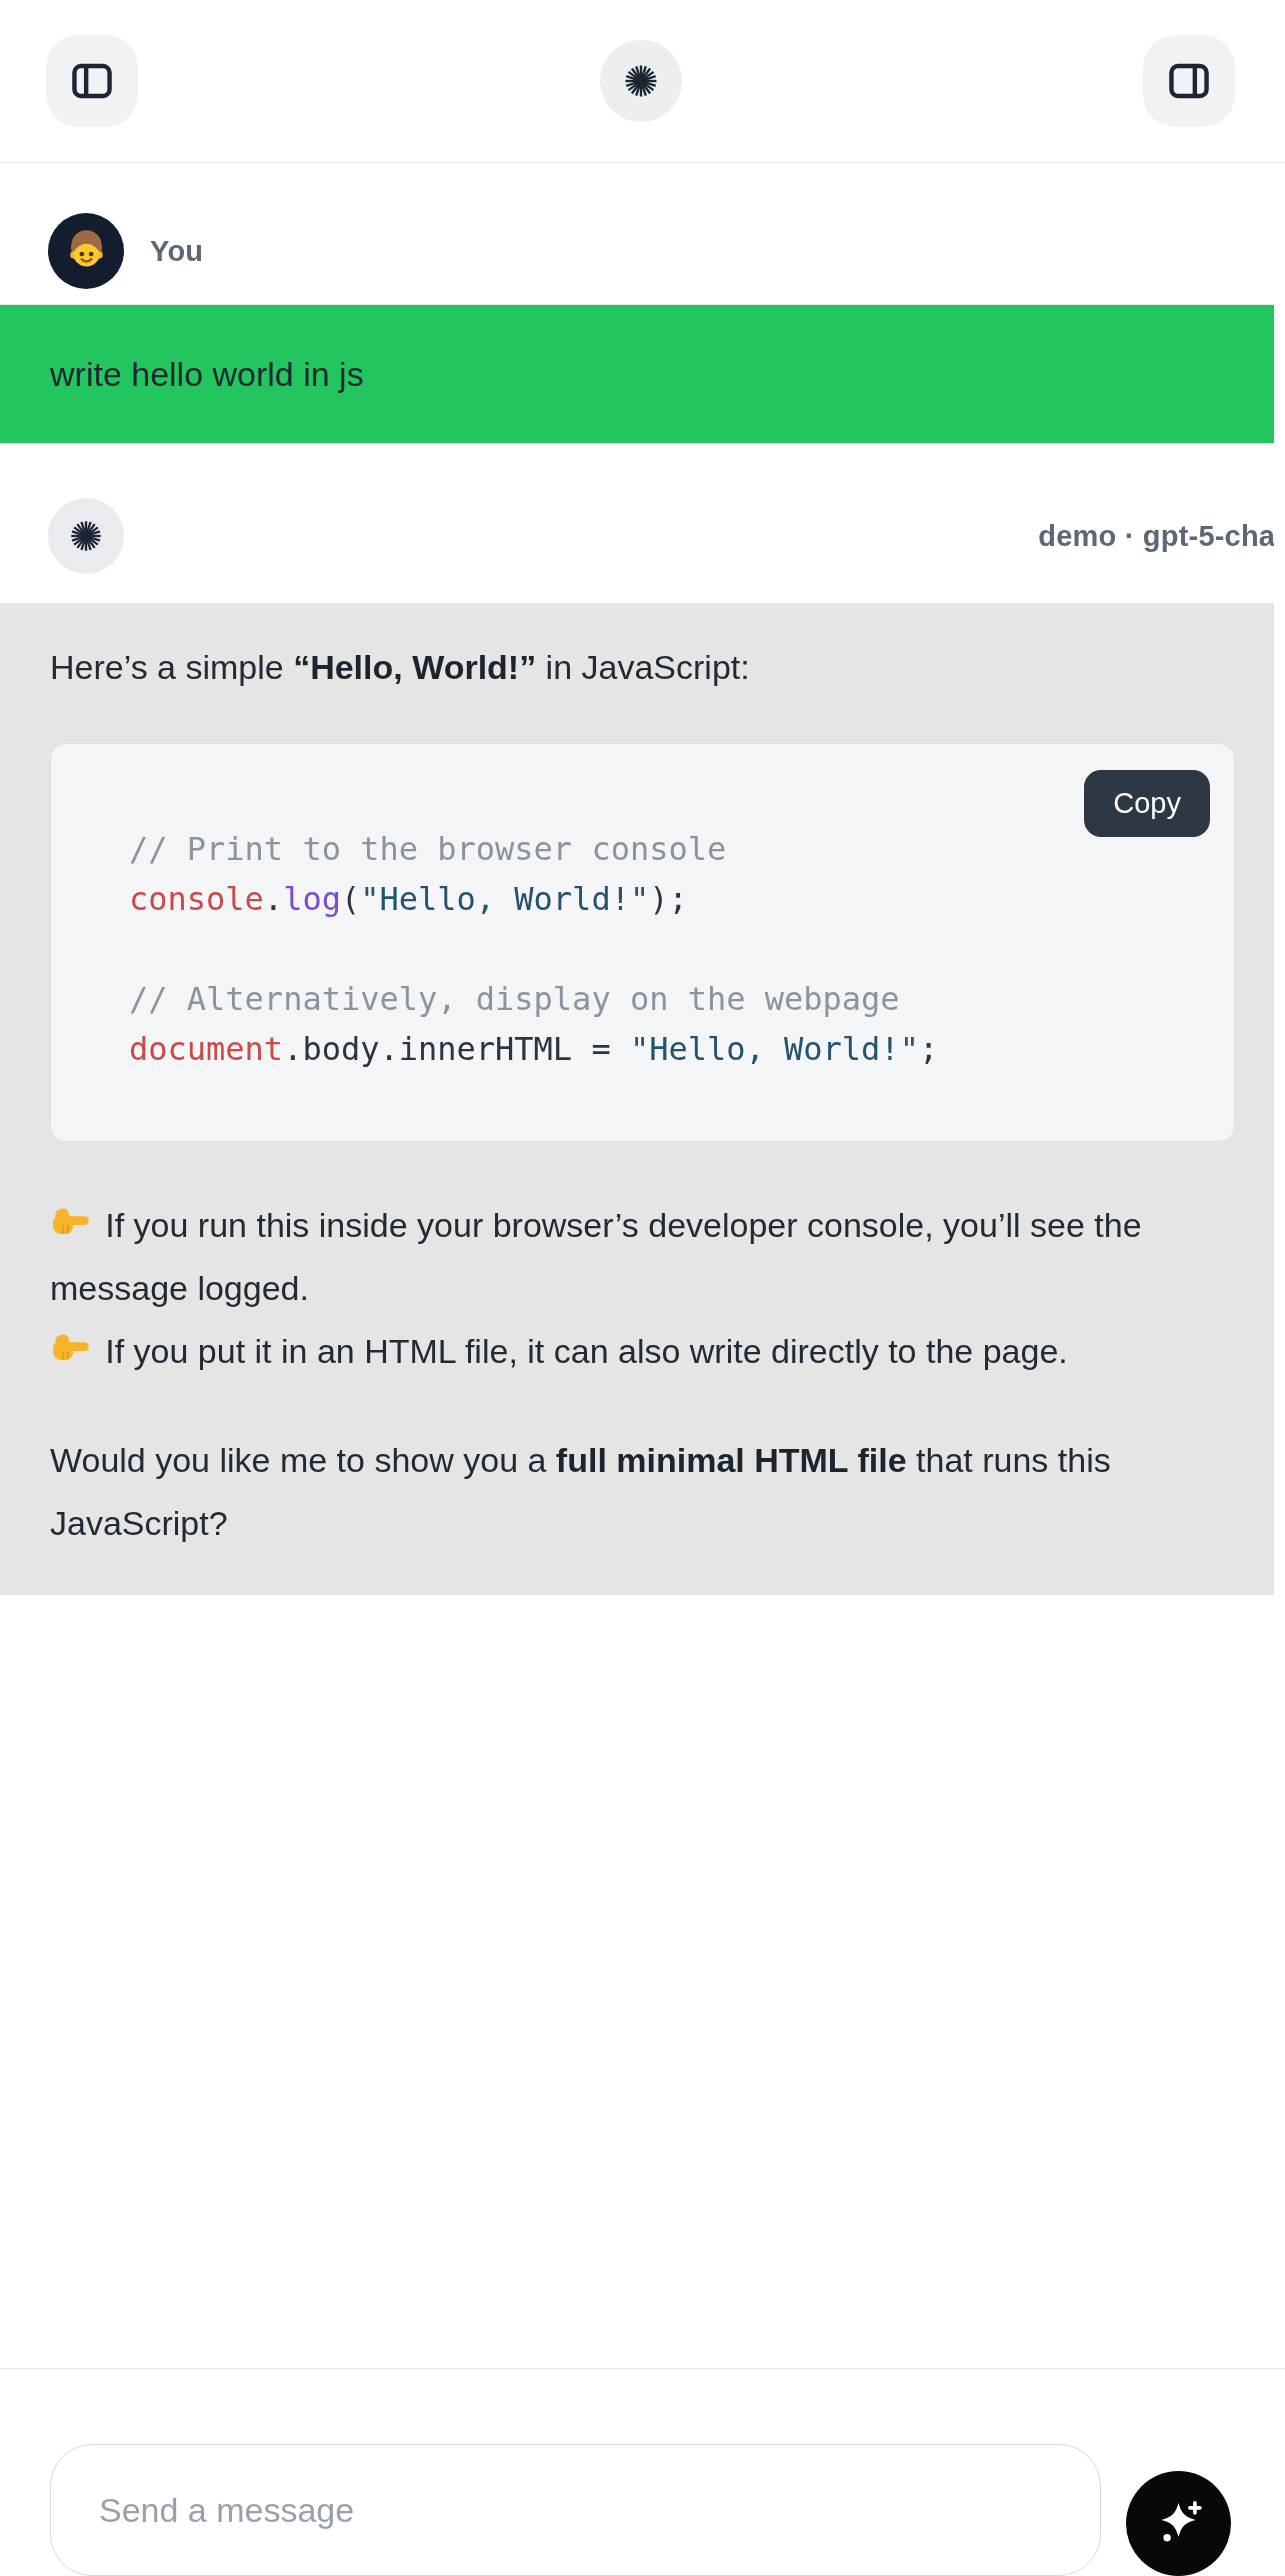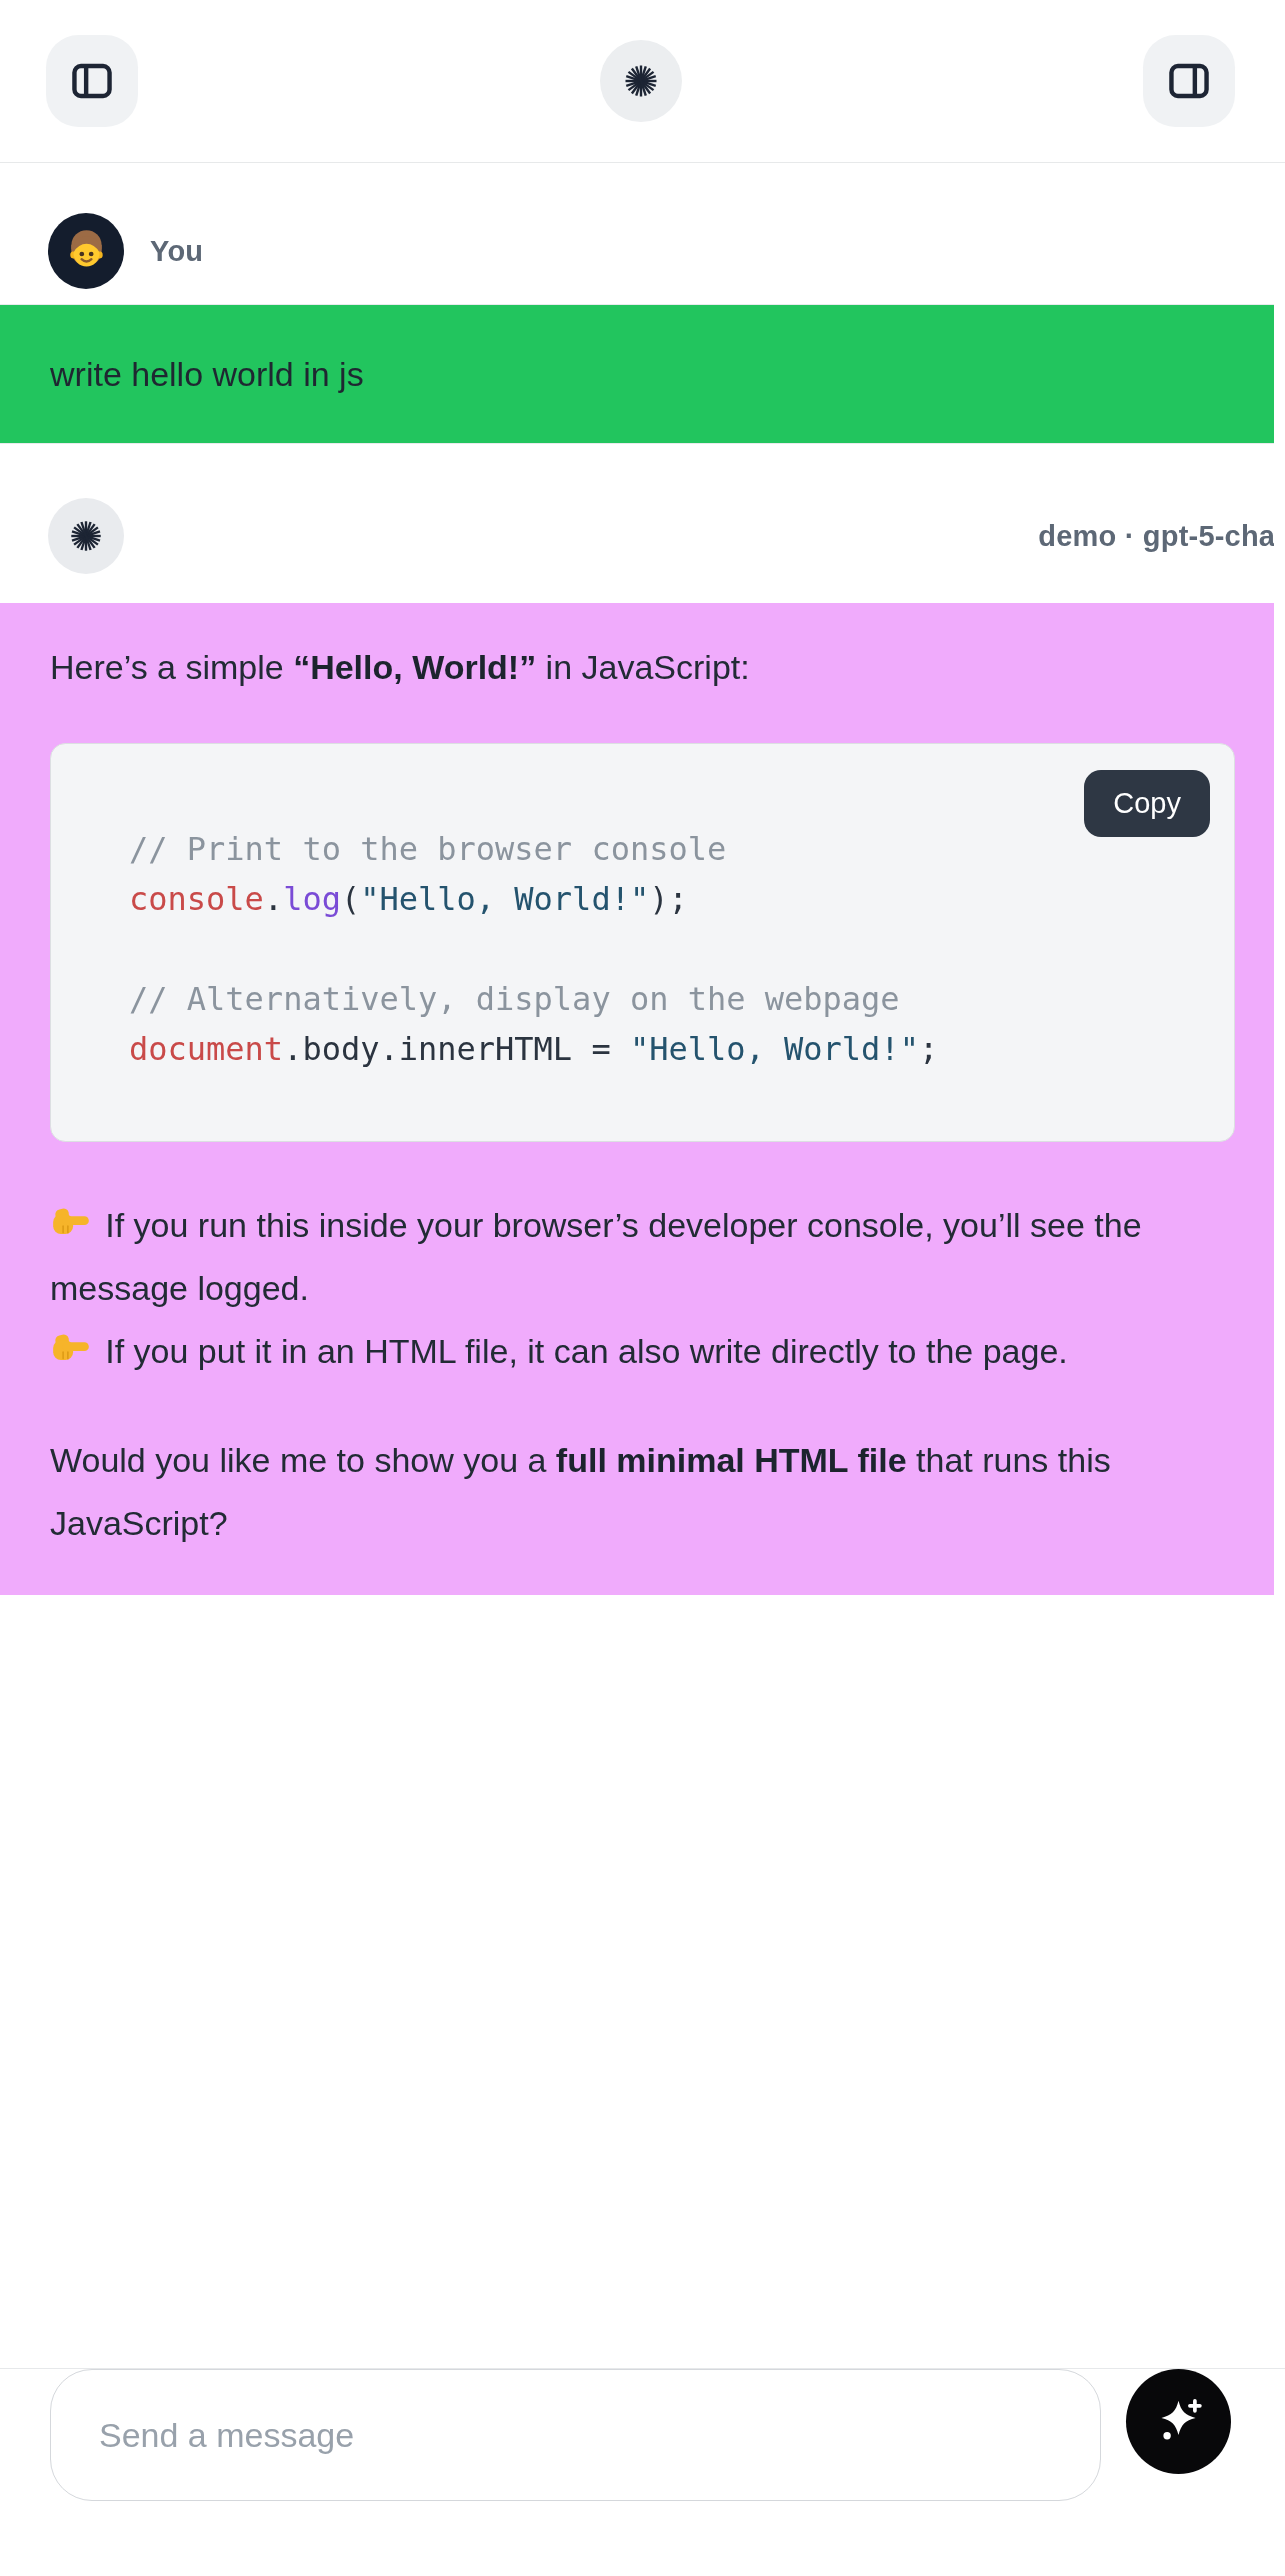--- a/index.html
+++ b/index.html
@@ -23,21 +23,21 @@
   .user-avatar { background:#141d2d; }
   .asst-avatar { background:#e9ebee; }
   .author { font-size:29px; font-weight:700; color:#5d6876; letter-spacing:0.2px; }
 
   
   .user-band { background:#22c55e; border-top:1.9px solid #e8eaec; border-bottom:1.9px solid #e8eaec;
                padding:50px 50px; }
   .user-text { font-size:34px; line-height:38px; color:#1f2731; }
 
   
-  .asst-band { background:#f0abfc; padding:32.5px 50px 40px; }
+  .asst-band { background:#e5e5e5; padding:32.5px 50px 40px; }
   .body { font-size:34px; line-height:63px; color:#222b35; }
   .body b { font-weight:700; color:#1c242e; }
 
   .code-card { margin-top:44px; position:relative; background:#f4f5f7; border:1.9px solid #dcdfe2;
                border-radius:15.3px; padding:80px 54px 67px 78px; }
   .code-card pre { font-family:"DejaVu Sans Mono", monospace; font-size:32px; line-height:50px; white-space:pre; }
   .copy-btn { position:absolute; top:26px; right:24px; background:#2e3744; color:#ffffff;
               border:none; border-radius:17px; font-family:"Liberation Sans", sans-serif;
               font-size:29px; line-height:1; padding:19px 29px; cursor:pointer; }
   .tok-comment { color:#8b949e; }
@@ -49,22 +49,22 @@
   .tips { margin-top:52px; }
   .question { margin-top:46px; }
 
   .inline-emoji { display:inline-block; width:42px; height:42px; vertical-align:-6.7px; margin-right:3.8px; }
 
   
   .scroll-gutter { position:absolute; top:164px; right:0; width:11.5px; height:2201px; background:#ffffff; }
 
   
   .composer { position:absolute; left:0; right:0; bottom:0; height:208px; background:#ffffff;
-              border-top:1.9px solid #e6e8ea; display:flex; align-items:flex-start;
-              padding:0 54px 0 50px; gap:25px; }
+              border-top:1.9px solid #e6e8ea; display:flex; align-items:flex-end;
+              padding:8px 54px 0 50px; gap:25px; }
   .input-pill { flex:1; height:132px; background:#ffffff; border:1.9px solid #d5d8dc; border-radius:42px;
                 display:flex; align-items:center; padding:0 48px; }
   .msg-input { width:100%; border:none; outline:none; background:transparent;
                font-family:"Liberation Sans", sans-serif; font-size:34px; color:#222b35; }
   .msg-input::placeholder { color:#98a1ab; }
   .send-btn { width:105px; height:105px; border-radius:50%; background:#08080a; border:none;
               display:flex; align-items:center; justify-content:center; flex:0 0 auto; cursor:pointer; }
 </style>
 </head>
 <body>

